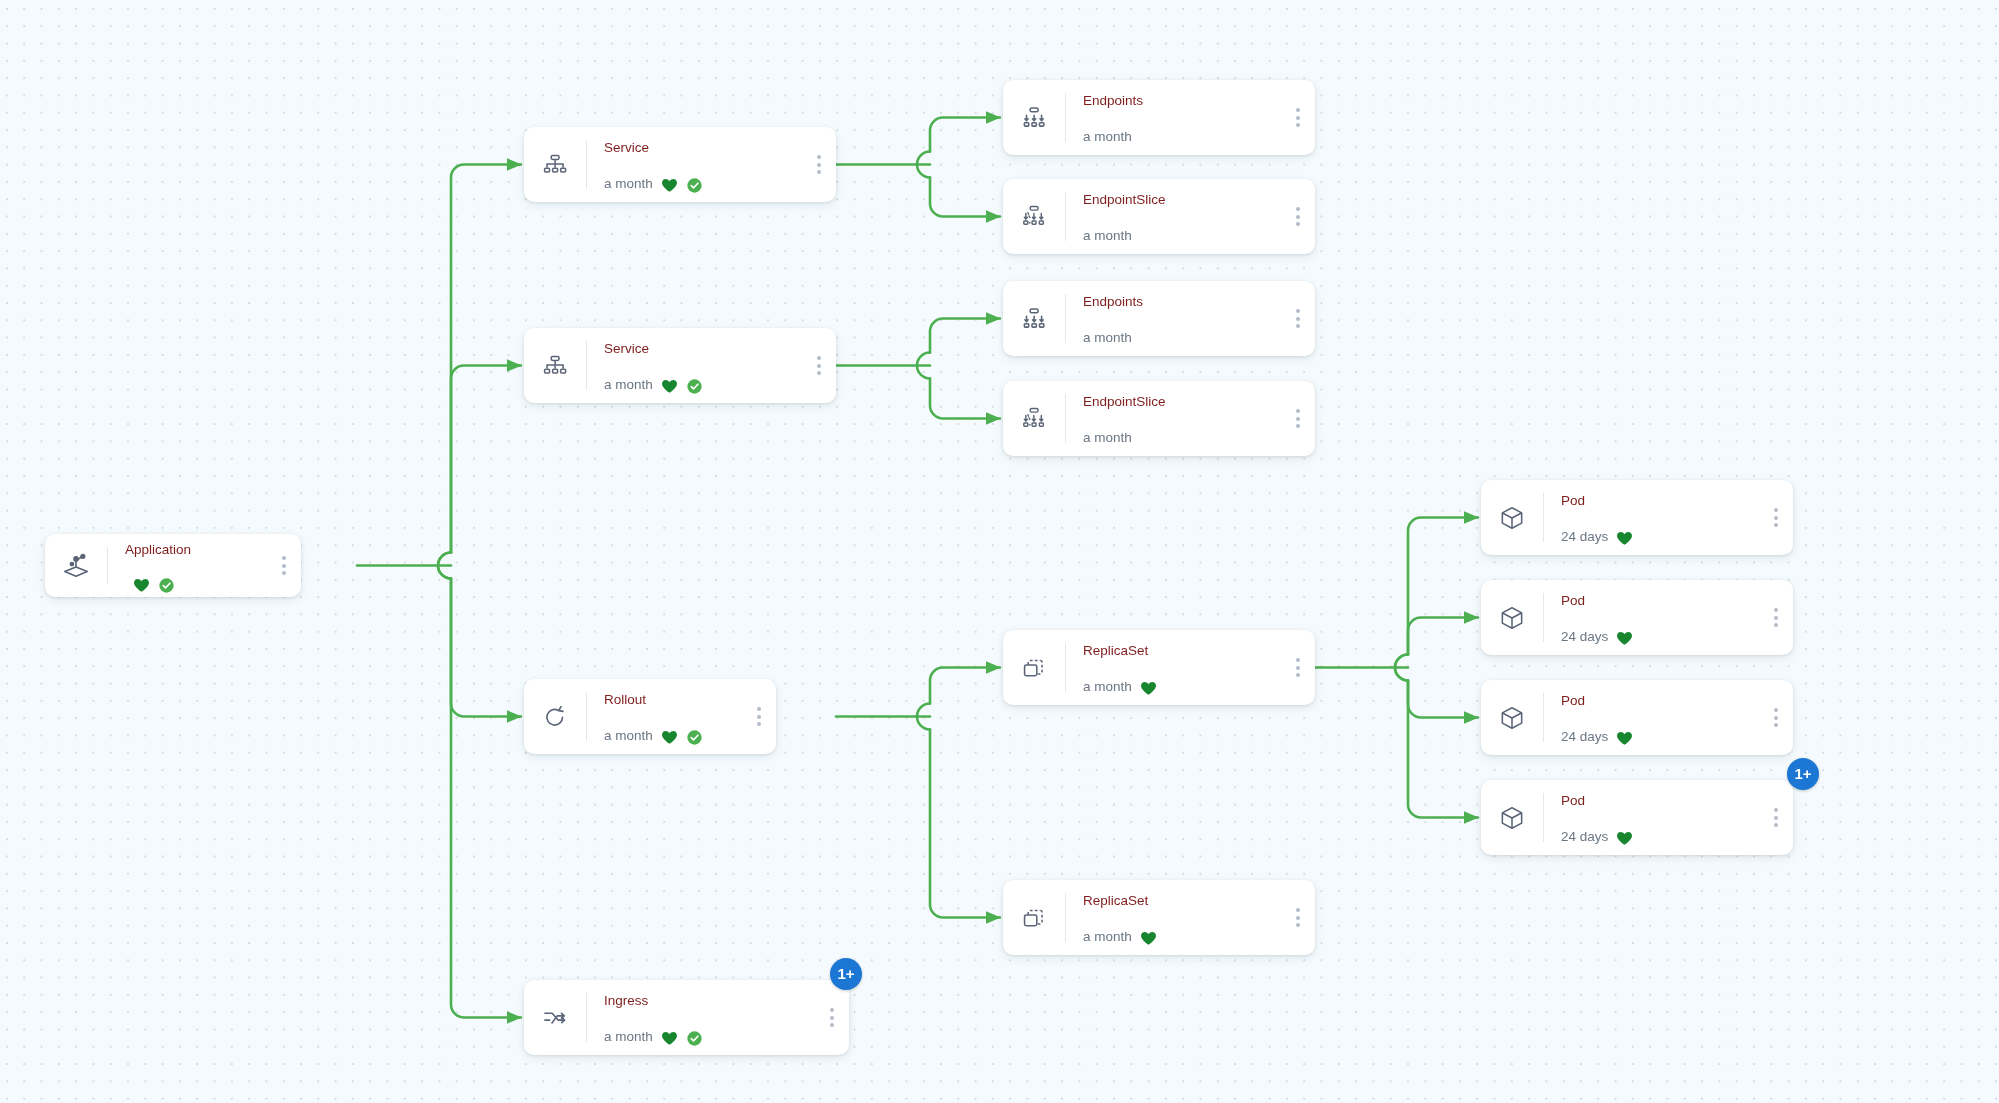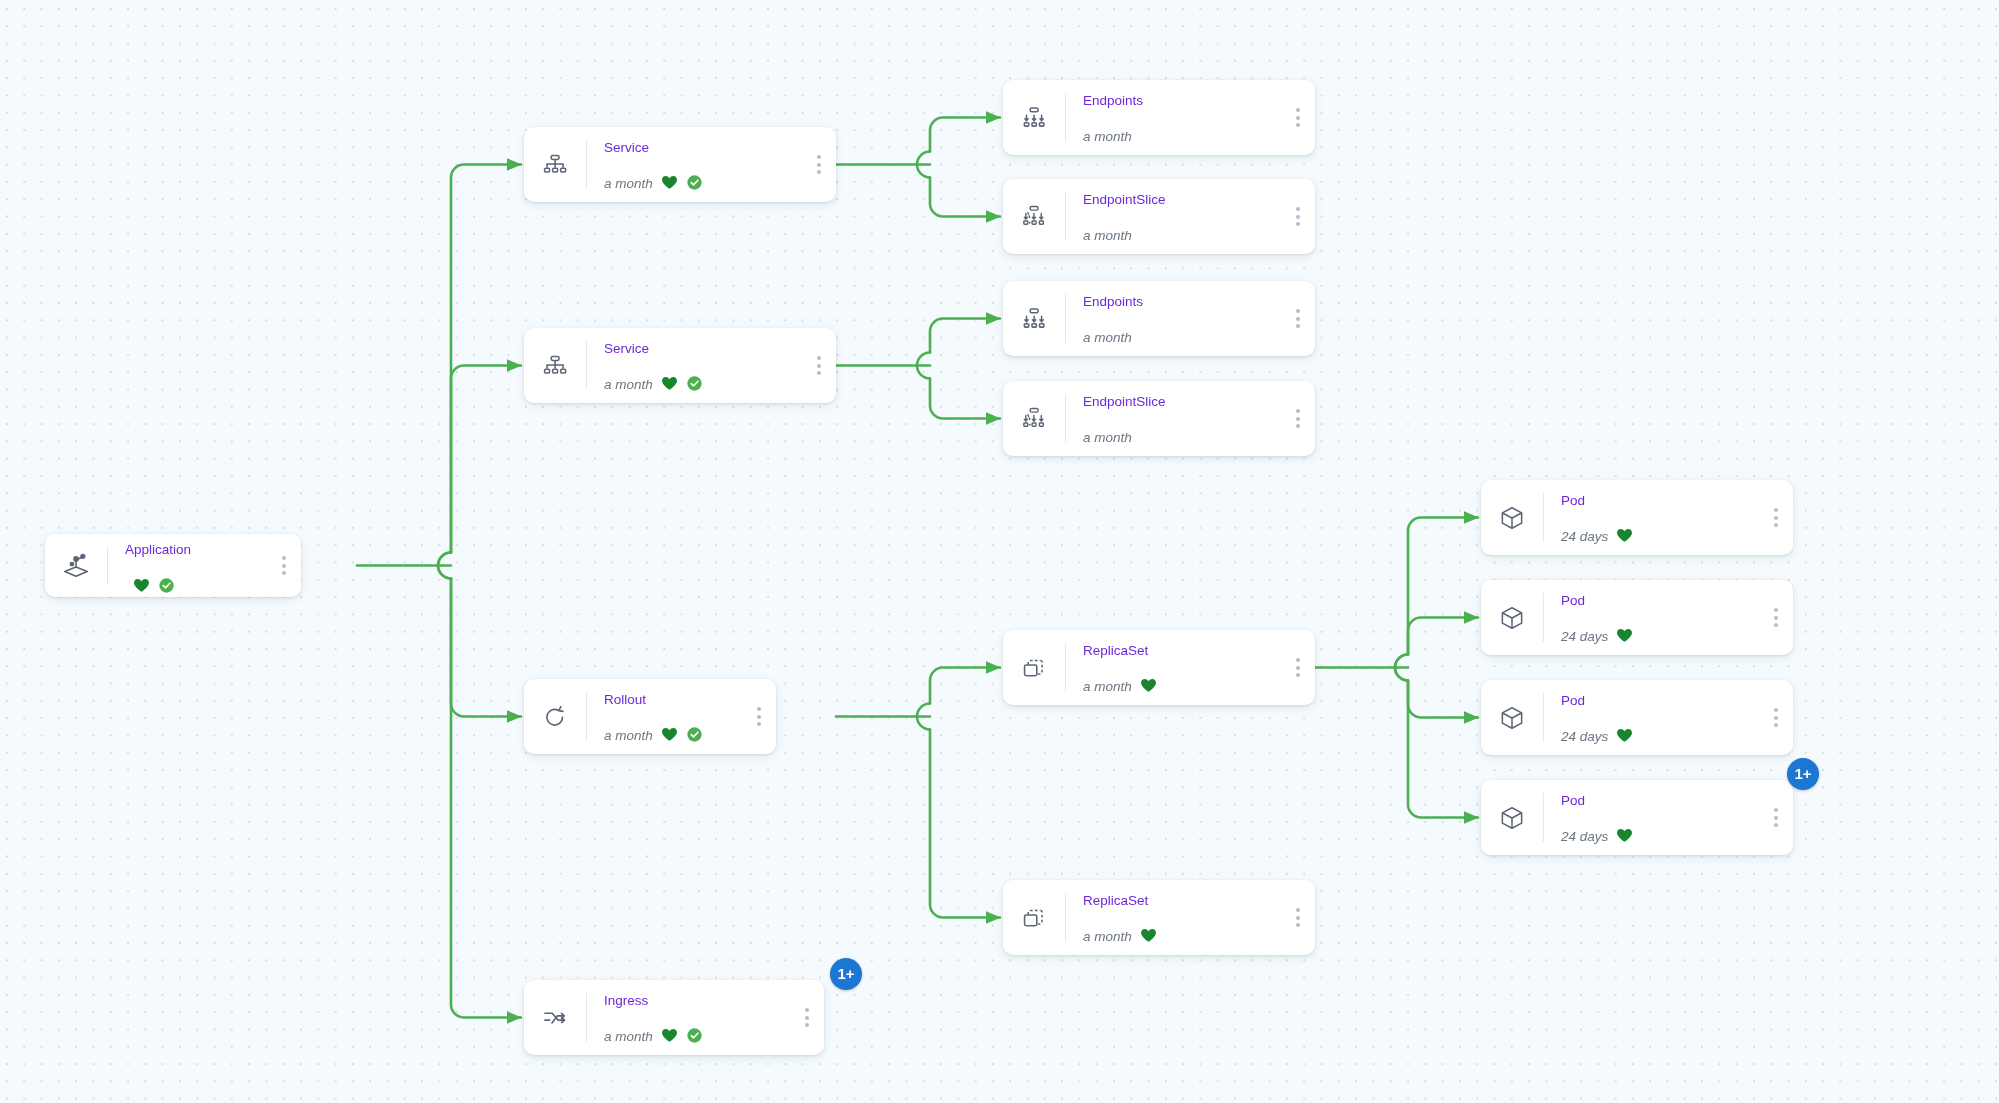--- a/index.html
+++ b/index.html
@@ -88,32 +88,31 @@
     color: #1f2833;
     line-height: 1.25;
     letter-spacing: -0.1px;
     white-space: nowrap;
     overflow: hidden;
     text-overflow: clip;
   }
 
   .node-kind {
     font-size: 13.5px;
-    color: #6d28d9;
+    color: #7f1d1d;
     line-height: 1.5;
     margin-top: 2px;
     white-space: nowrap;
   }
 
   .node-meta {
     display: flex;
-    align-items: flex-start;
+    align-items: flex-end;
     gap: 8px;
     margin-top: 16px;
-    font-style: italic;
   }
 
   .node-age {
     font-size: 13.5px;
     color: #6b7683;
     line-height: 1.45;
     white-space: nowrap;
   }
 
   .node-menu {
@@ -643,21 +642,21 @@
         </div>
         <div class="node-menu">
           <span class="dots">
             <i></i>
             <i></i>
             <i></i>
           </span>
         </div>
       </div>
       <div class="count-badge" style="left: 1787px; top: 758px;">1+</div>
-      <div class="node stacked" style="left: 524px; top: 980px; width: 300px; height: 75px;">
+      <div class="node stacked" style="left: 524px; top: 980px; width: 325px; height: 75px;">
         <div class="node-icon">
           <svg width="30" height="30" viewBox="0 0 28 28" fill="none" stroke="#5b6577" stroke-width="1.5" stroke-linecap="round" stroke-linejoin="round">
       <path d="M4.6 9.6 H11.4 L17.0 16.0 H22.4"></path>
       <path d="M20.3 13.6 L22.9 16.0 L20.3 18.4"></path>
       <path d="M4.6 16.0 H9.0"></path>
       <path d="M11.2 18.6 L16.2 12.0 H22.2"></path>
       <path d="M20.1 9.7 L22.6 12.0 L20.1 14.3"></path>
     </svg>
         </div>
         <div class="node-divider"></div>

